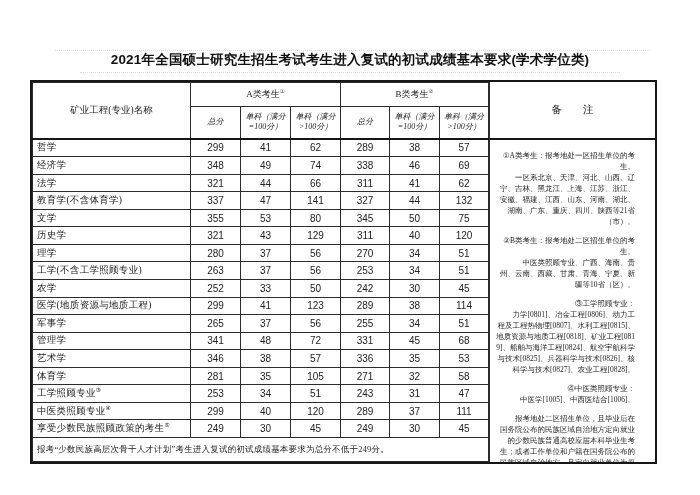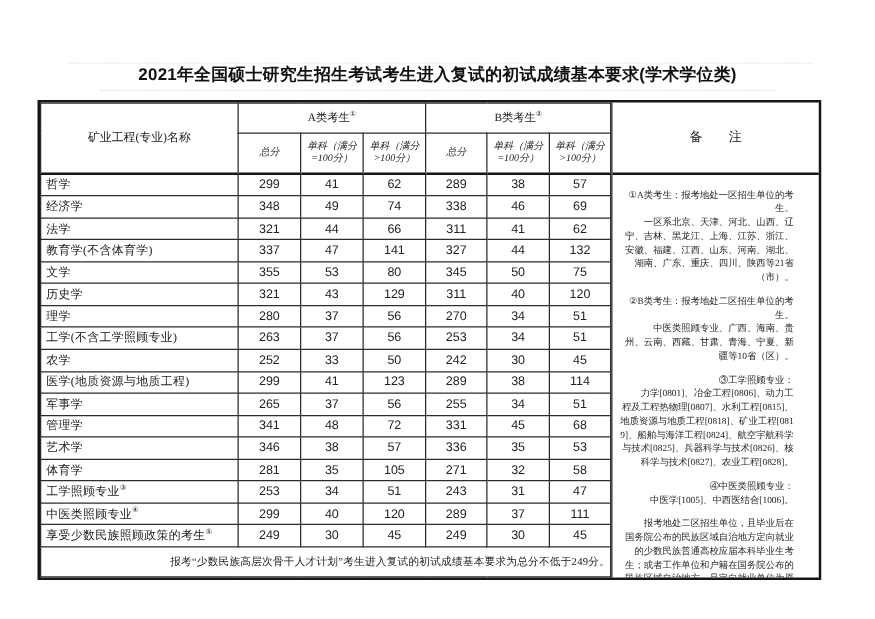--- a/index.html
+++ b/index.html
@@ -39,21 +39,21 @@
     border-bottom:2px solid #161616; font-size:8px; line-height:1.3;
     word-break:break-all; padding:0 2px;
   }
   th.subject-h { font-size:9.5px; border-bottom:2px solid #161616; }
 
   tbody td.subject-cell { text-align:left; padding-left:4px; font-size:9.5px; letter-spacing:.3px; }
   tbody td.num-cell {
     text-align:center; font-size:10px; color:#222;
     font-family:"Liberation Sans","DejaVu Sans",sans-serif;
   }
-  tbody.foot tr td { height:19px; font-size:8.5px; text-align:right; padding-left:4px; letter-spacing:.2px; }
+  tbody.foot tr td { height:19px; font-size:8.5px; text-align:left; padding-left:4px; letter-spacing:.2px; }
 
   sup { font-size:.62em; vertical-align:super; line-height:0; }
 
   .right-part { flex:1; display:flex; flex-direction:column; border-left:1px solid #2c2c2c; height:100%; }
   .remark-header {
     flex:0 0 58px; height:58px; border-bottom:2px solid #161616;
     display:flex; align-items:center; justify-content:center; font-size:10.5px;
   }
   .remark-body {
     flex:1; padding:10px 20px 4px 6px; font-size:7.5px; line-height:11px;

